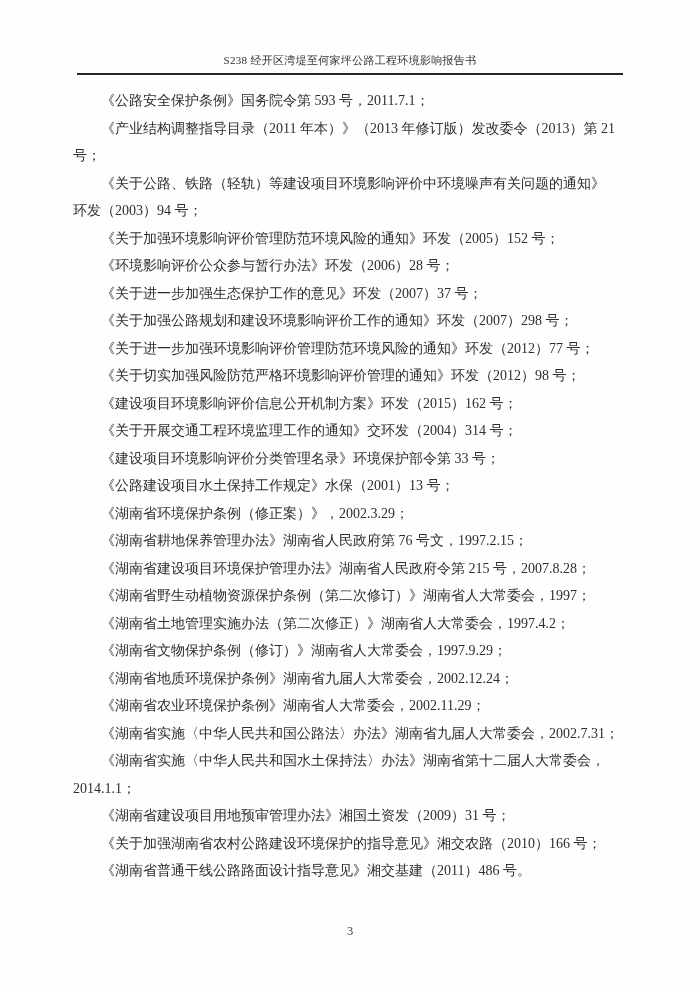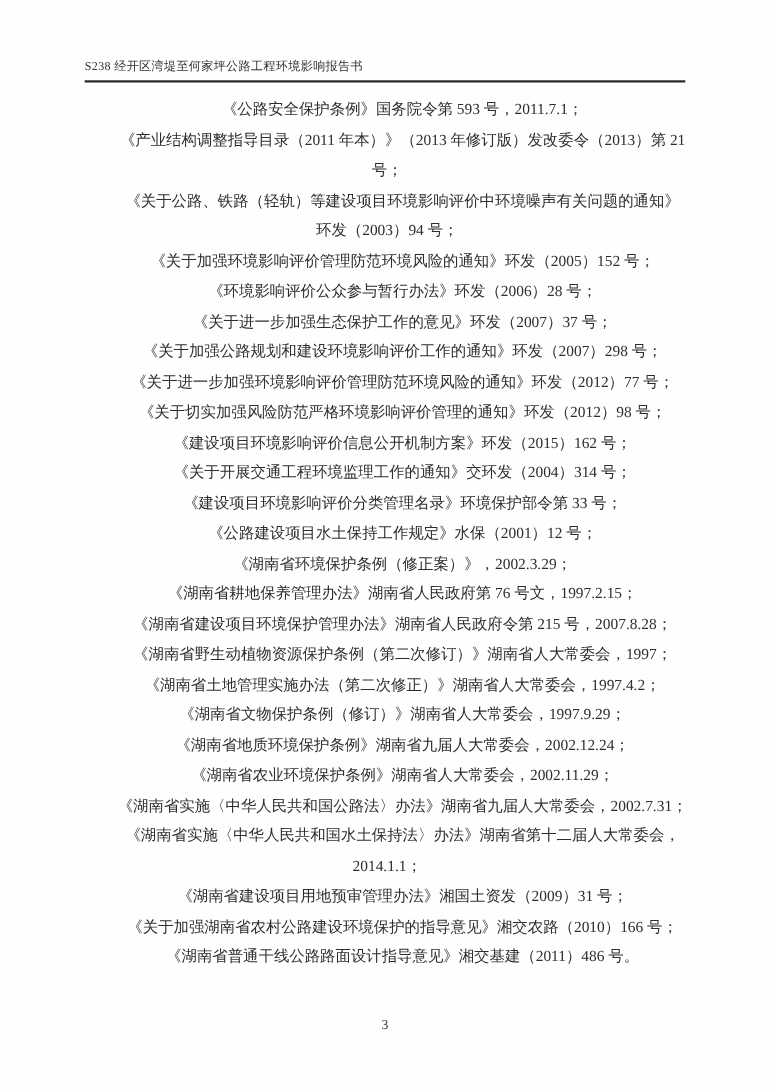--- a/index.html
+++ b/index.html
@@ -14,21 +14,21 @@
     background: #fefefe;
     font-family: "Liberation Serif", "DejaVu Serif", serif;
     color: #2d2d2d;
     overflow: hidden;
   }
   .header-title {
     position: absolute;
     top: 53px;
     left: 77px;
     width: 546px;
-    text-align: left;
+    text-align: center;
     font-size: 11px;
     letter-spacing: 0.3px;
     color: #303030;
     white-space: nowrap;
   }
   .header-rule {
     position: absolute;
     top: 73px;
     left: 77px;
     width: 546px;
@@ -42,21 +42,20 @@
     width: 558px;
     font-size: 14px;
     line-height: 27.5px;
     color: #2d2d2d;
   }
   .line {
     margin: 0;
     padding: 0;
     text-indent: 2em;
     white-space: nowrap;
-    text-align: center;
   }
   .line.cont {
     text-indent: 0;
   }
   .footer {
     position: absolute;
     top: 924px;
     left: 0;
     width: 700px;
     text-align: center;
@@ -82,21 +81,21 @@
       <p class="line cont">环发（2003）94 号；</p>
       <p class="line">《关于加强环境影响评价管理防范环境风险的通知》环发（2005）152 号；</p>
       <p class="line">《环境影响评价公众参与暂行办法》环发（2006）28 号；</p>
       <p class="line">《关于进一步加强生态保护工作的意见》环发（2007）37 号；</p>
       <p class="line">《关于加强公路规划和建设环境影响评价工作的通知》环发（2007）298 号；</p>
       <p class="line">《关于进一步加强环境影响评价管理防范环境风险的通知》环发（2012）77 号；</p>
       <p class="line">《关于切实加强风险防范严格环境影响评价管理的通知》环发（2012）98 号；</p>
       <p class="line">《建设项目环境影响评价信息公开机制方案》环发（2015）162 号；</p>
       <p class="line">《关于开展交通工程环境监理工作的通知》交环发（2004）314 号；</p>
       <p class="line">《建设项目环境影响评价分类管理名录》环境保护部令第 33 号；</p>
-      <p class="line">《公路建设项目水土保持工作规定》水保（2001）12 号；</p>
+      <p class="line">《公路建设项目水土保持工作规定》水保（2001）13 号；</p>
       <p class="line">《湖南省环境保护条例（修正案）》，2002.3.29；</p>
       <p class="line">《湖南省耕地保养管理办法》湖南省人民政府第 76 号文，1997.2.15；</p>
       <p class="line">《湖南省建设项目环境保护管理办法》湖南省人民政府令第 215 号，2007.8.28；</p>
       <p class="line">《湖南省野生动植物资源保护条例（第二次修订）》湖南省人大常委会，1997；</p>
       <p class="line">《湖南省土地管理实施办法（第二次修正）》湖南省人大常委会，1997.4.2；</p>
       <p class="line">《湖南省文物保护条例（修订）》湖南省人大常委会，1997.9.29；</p>
       <p class="line">《湖南省地质环境保护条例》湖南省九届人大常委会，2002.12.24；</p>
       <p class="line">《湖南省农业环境保护条例》湖南省人大常委会，2002.11.29；</p>
       <p class="line">《湖南省实施〈中华人民共和国公路法〉办法》湖南省九届人大常委会，2002.7.31；</p>
       <p class="line">《湖南省实施〈中华人民共和国水土保持法〉办法》湖南省第十二届人大常委会，</p>

